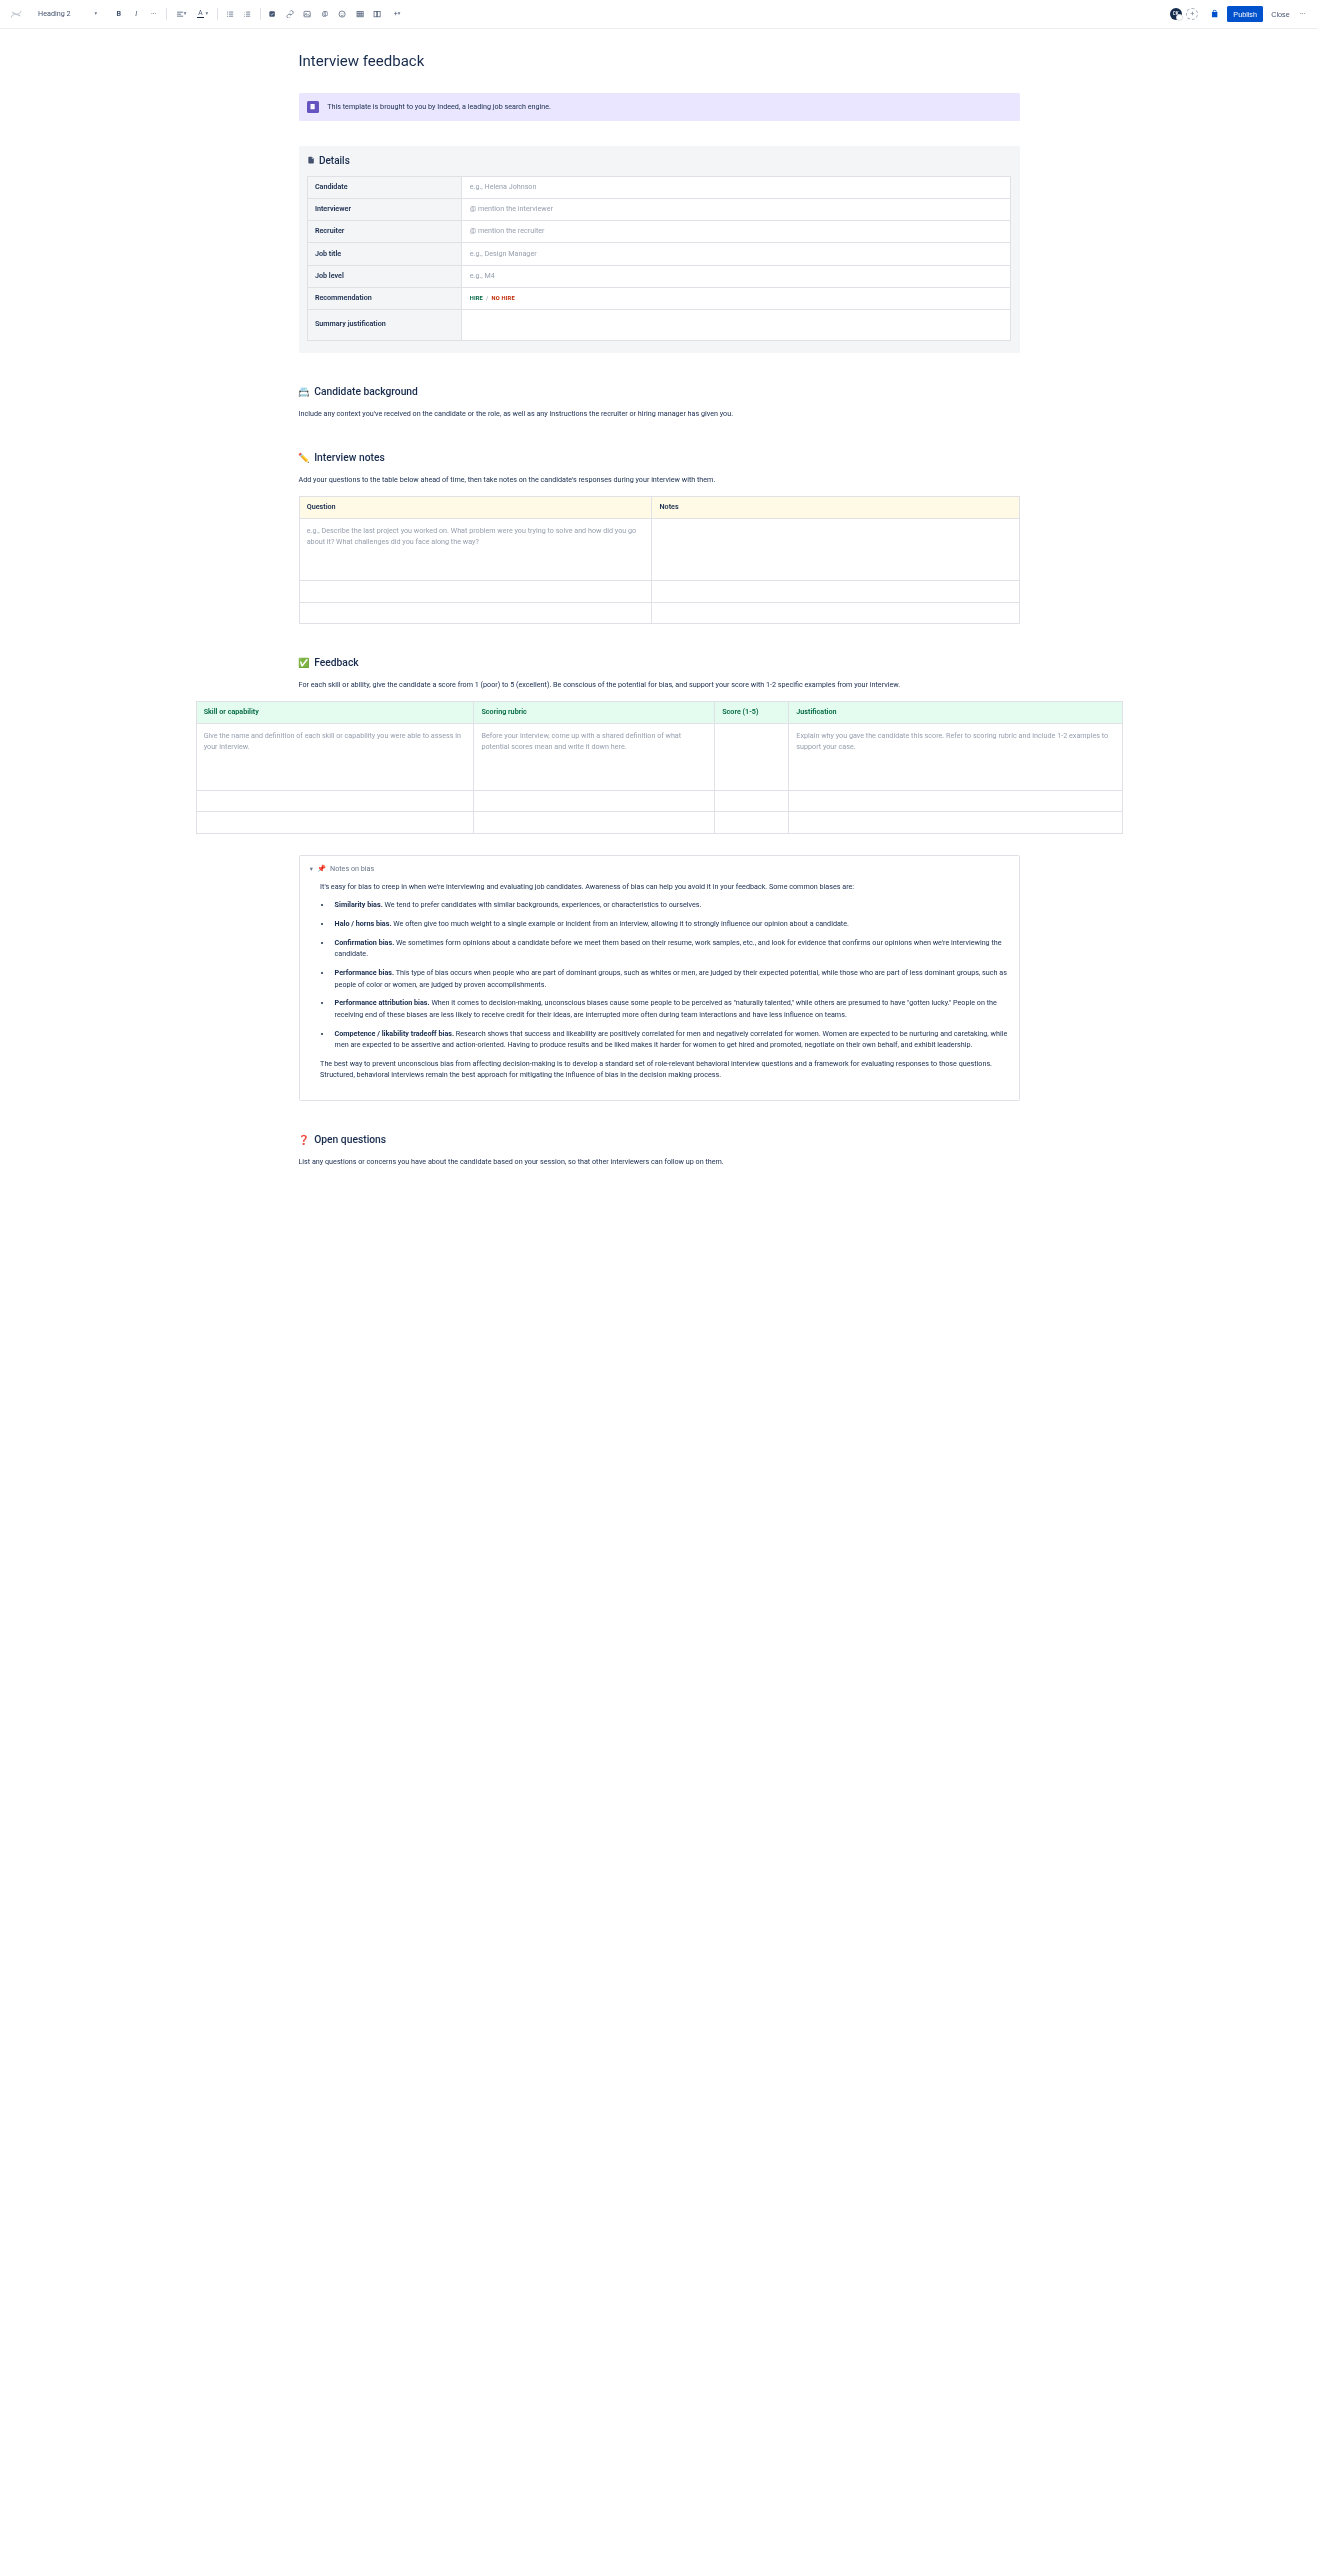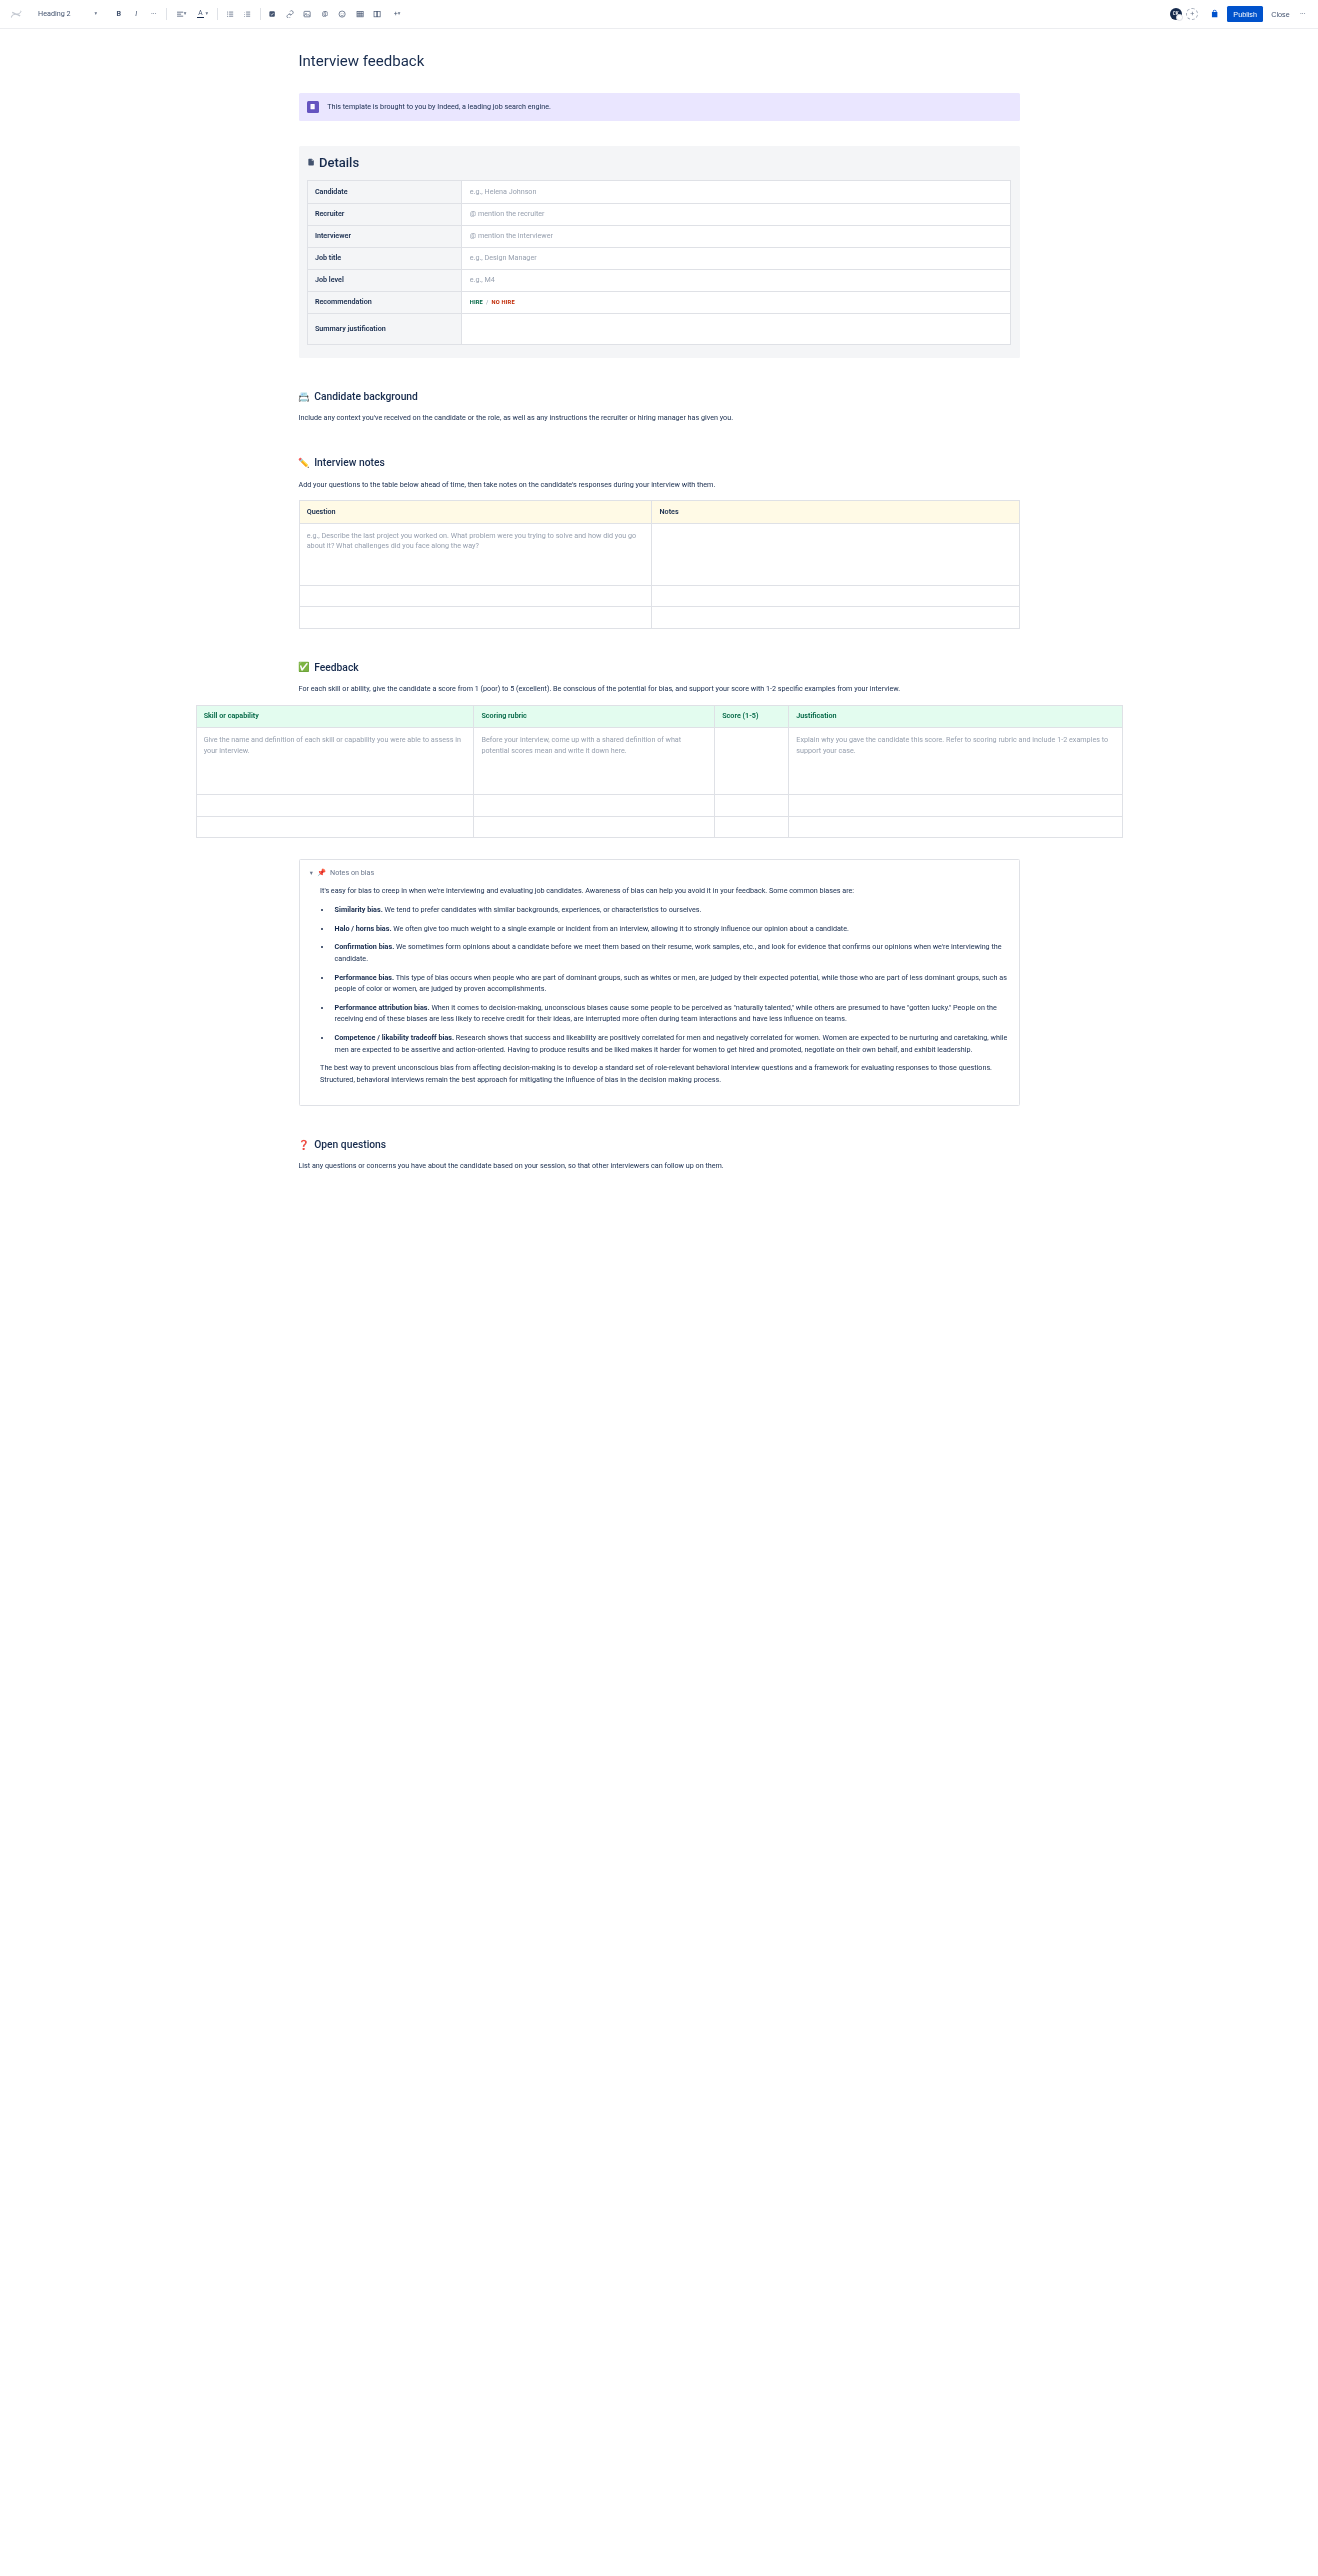--- a/index.html
+++ b/index.html
@@ -24,21 +24,21 @@
 .icon-svg{width:9.3px;height:9.3px;fill:currentColor}
 .icon-svg-sm{width:8.2px;height:8.2px;fill:currentColor}
 .container{max-width:783px;margin:0 auto;padding:20.6px 31px 206px}
 h1{font-size:15px;font-weight:400;color:#172b4d;margin-bottom:20.6px}
 h2{font-size:10.3px;font-weight:500;color:#172b4d;margin:10.3px 0 8.2px;display:flex;align-items:center;gap:4.1px}
 .emoji{font-size:9.3px}
 .callout{background:#eae6ff;border-radius:1.5px;padding:8.2px;display:flex;align-items:center;gap:8.2px;margin-bottom:25px}
 .callout-icon{width:12.4px;height:12.4px;background:#6554c0;border-radius:1.5px;display:flex;align-items:center;justify-content:center;color:#fff;flex-shrink:0}
 .callout-icon svg{width:7.2px;height:7.2px;fill:#fff}
 .panel{background:#f4f5f7;border-radius:1.5px;padding:6.2px 8.2px 12.4px;margin-bottom:31px}
-.panel-header{display:flex;align-items:center;gap:4.1px;font-size:13px;font-weight:500;color:#172b4d;padding-bottom:8.2px}
+.panel-header{display:flex;align-items:center;gap:4.1px;font-size:10px;font-weight:500;color:#172b4d;padding-bottom:8.2px}
 .file-icon{width:8.2px;height:8.2px}
 .details-table{width:100%;border-collapse:collapse;background:#fff;border:0.5px solid #dfe1e6}
 .details-table td{padding:5.2px 7.2px;border:0.5px solid #dfe1e6;vertical-align:middle}
 .details-table td.label{background:#f4f5f7;font-weight:600;width:22%;font-size:7.2px}
 .details-table td.value{color:#97a0af;font-size:7.2px}
 .hire{color:#006644;font-weight:700;font-size:5.7px;letter-spacing:0.2px}
 .nohire{color:#bf2600;font-weight:700;font-size:5.7px;letter-spacing:0.2px}
 .slash{color:#97a0af;margin:0 3.1px;font-size:5.7px}
 .para{margin:0 0 20.6px;color:#172b4d;line-height:1.6}
 .section{margin-top:31px}
@@ -192,26 +192,26 @@
         </svg>
         <span>Details</span>
       </div>
     <table class="details-table">
       <tbody>
           <tr>
             <td class="label">Candidate</td>
             <td class="value">e.g., Helena Johnson</td>
           </tr>
       <tr>
+            <td class="label">Interviewer</td>
+            <td class="value">@ mention the interviewer</td>
+          </tr>
+      <tr>
             <td class="label">Recruiter</td>
             <td class="value">@ mention the recruiter</td>
-          </tr>
-      <tr>
-            <td class="label">Interviewer</td>
-            <td class="value">@ mention the interviewer</td>
           </tr>
       <tr>
             <td class="label">Job title</td>
             <td class="value">e.g., Design Manager</td>
           </tr>
       <tr>
             <td class="label">Job level</td>
             <td class="value">e.g., M4</td>
           </tr>
       <tr>

